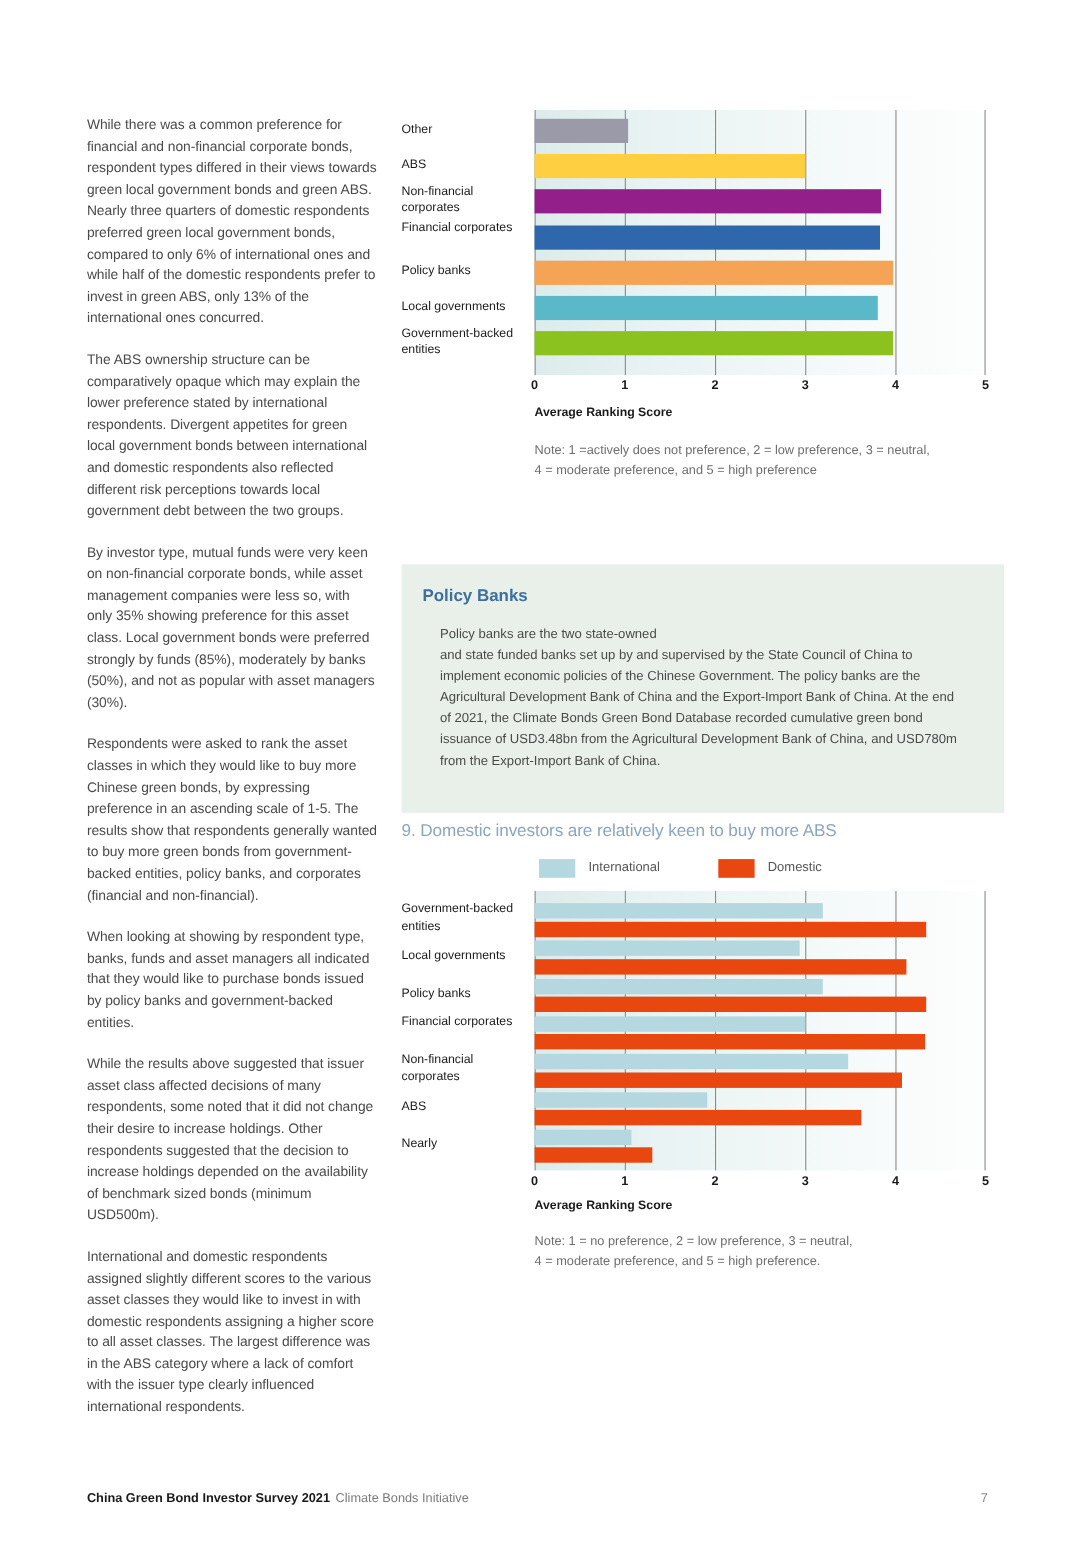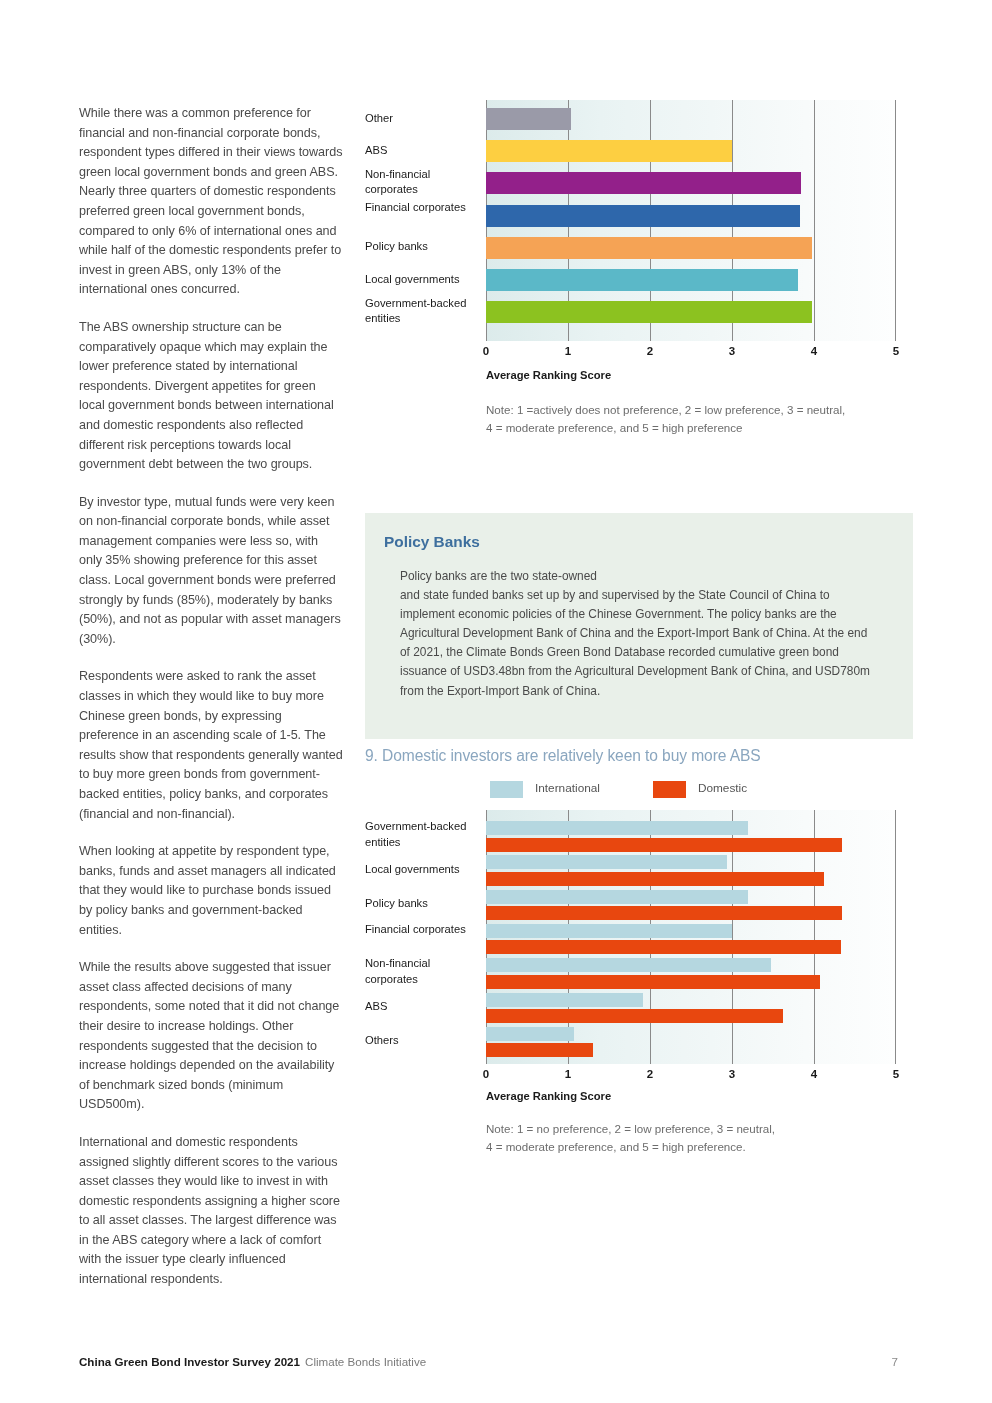--- a/index.html
+++ b/index.html
@@ -139,21 +139,21 @@
 </head>
 <body>
 
 <div class="page">
 
   <div class="left-col">
     <p>While there was a common preference for financial and non-financial corporate bonds, respondent types differed in their views towards green local government bonds and green ABS. Nearly three quarters of domestic respondents preferred green local government bonds, compared to only 6% of international ones and while half of the domestic respondents prefer to invest in green ABS, only 13% of the international ones concurred.</p>
     <p>The ABS ownership structure can be comparatively opaque which may explain the lower preference stated by international respondents. Divergent appetites for green local government bonds between international and domestic respondents also reflected different risk perceptions towards local government debt between the two groups.</p>
     <p>By investor type, mutual funds were very keen on non-financial corporate bonds, while asset management companies were less so, with only 35% showing preference for this asset class. Local government bonds were preferred strongly by funds (85%), moderately by banks (50%), and not as popular with asset managers (30%).</p>
     <p>Respondents were asked to rank the asset classes in which they would like to buy more Chinese green bonds, by expressing preference in an ascending scale of 1-5. The results show that respondents generally wanted to buy more green bonds from government-backed entities, policy banks, and corporates (financial and non-financial).</p>
-    <p>When looking at appetite by respondent type, banks, funds and asset managers all indicated that they would like to purchase bonds issued by policy banks and government-backed entities.</p>
+    <p>When looking at showing by respondent type, banks, funds and asset managers all indicated that they would like to purchase bonds issued by policy banks and government-backed entities.</p>
     <p>While the results above suggested that issuer asset class affected decisions of many respondents, some noted that it did not change their desire to increase holdings. Other respondents suggested that the decision to increase holdings depended on the availability of benchmark sized bonds (minimum USD500m).</p>
     <p>International and domestic respondents assigned slightly different scores to the various asset classes they would like to invest in with domestic respondents assigning a higher score to all asset classes. The largest difference was in the ABS category where a lack of comfort with the issuer type clearly influenced international respondents.</p>
   </div>
 
   <div class="right-col">
 
     <div class="chart" id="chart8" style="position: relative;">
       <div class="chart-body" id="chart8-body" style="height: 289.4px;">
         <div class="cat-labels" id="chart8-cats">
             <div class="cat-label" style="top: 10.5px;">Other</div>
@@ -205,21 +205,21 @@
           </div>
         </div>
       <div class="chart-body" id="chart9-body" style="height: 300.1px;">
         <div class="cat-labels" id="chart9-cats">
             <div class="cat-label" style="top: 8.25px; line-height: 16px;">Government-backed entities</div>
             <div class="cat-label" style="top: 50.55px; line-height: 16px;">Local governments</div>
             <div class="cat-label" style="top: 84.85px; line-height: 16px;">Policy banks</div>
             <div class="cat-label" style="top: 111.15px; line-height: 16px;">Financial corporates</div>
             <div class="cat-label" style="top: 145.45px; line-height: 16px;">Non-financial corporates</div>
             <div class="cat-label" style="top: 187.75px; line-height: 16px;">ABS</div>
-            <div class="cat-label" style="top: 222.05px; line-height: 16px;">Others</div>
+            <div class="cat-label" style="top: 222.05px; line-height: 16px;">Nearly</div>
           </div>
         <div class="plot" id="chart9-plot" style="left: 121px; top: 0px; width: 410px; height: 254.1px;">
             <div class="gridline" style="left: 0px;"></div>
             <div class="gridline" style="left: 82px;"></div>
             <div class="gridline" style="left: 164px;"></div>
             <div class="gridline" style="left: 246px;"></div>
             <div class="gridline" style="left: 328px;"></div>
             <div class="gridline" style="left: 409px;"></div>
             <div class="bar" style="left: 0px; top: 11px; height: 14px; width: 262.4px; background: rgb(181, 215, 224);"></div>
             <div class="bar" style="left: 0px; top: 27.5px; height: 14px; width: 355.88px; background: rgb(232, 71, 15);"></div>

